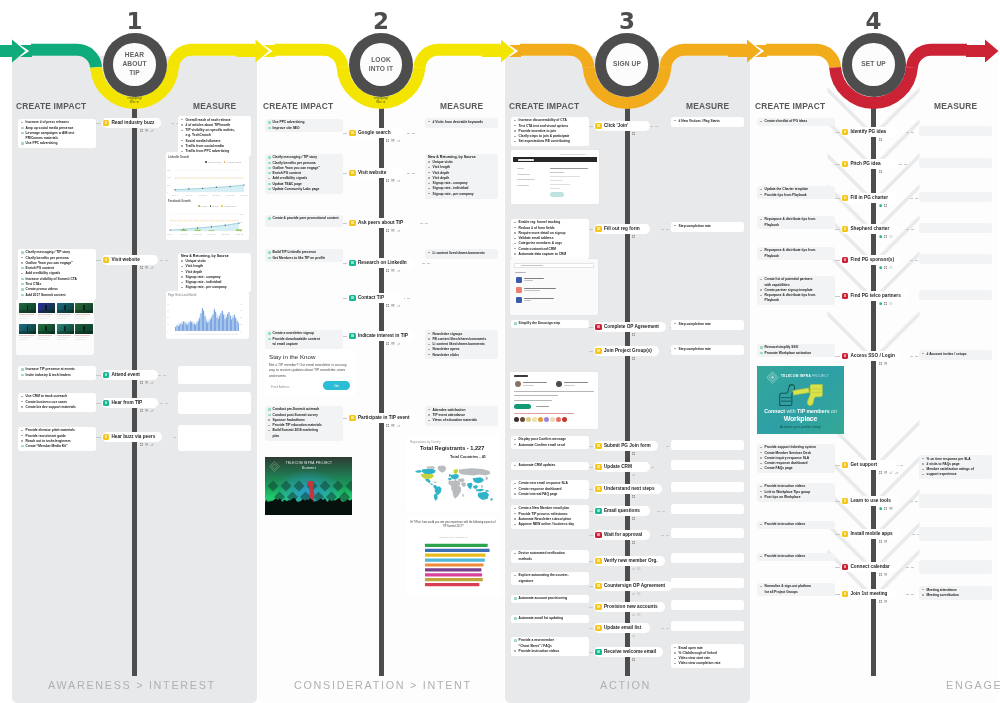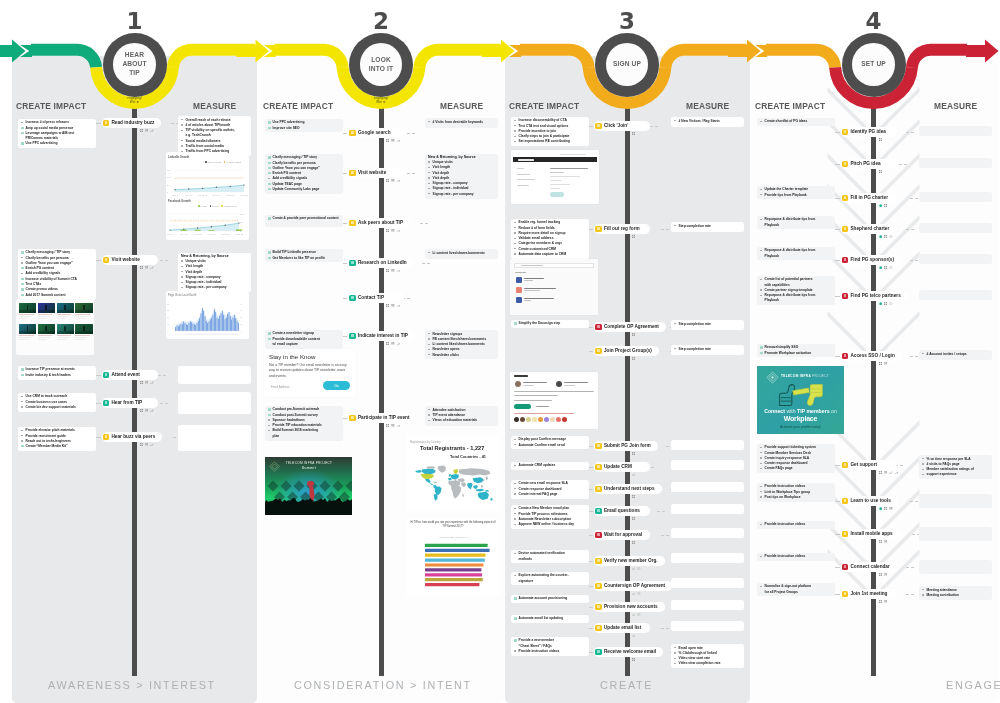--- a/index.html
+++ b/index.html
@@ -131,21 +131,21 @@
 <div class="colhead" style="left:509px;top:101px;">CREATE IMPACT</div>
 <div class="colhead" style="left:686px;top:101px;">MEASURE</div>
 <div class="colhead" style="left:755px;top:101px;">CREATE IMPACT</div>
 <div class="colhead" style="left:934px;top:101px;">MEASURE</div>
 <div class="spine" style="left:132.0px;top:106px;height:570px;"></div>
 <div class="spine" style="left:378.5px;top:106px;height:570px;"></div>
 <div class="spine" style="left:624.5px;top:106px;height:570px;"></div>
 <div class="spine" style="left:871.0px;top:106px;height:570px;"></div>
 <div class="bottomlabel" style="left:48px;top:679px;">AWARENESS &gt; INTEREST</div>
 <div class="bottomlabel" style="left:294px;top:679px;">CONSIDERATION &gt; INTENT</div>
-<div class="bottomlabel" style="left:600px;top:679px;">CREATE</div>
+<div class="bottomlabel" style="left:600px;top:679px;">ACTION</div>
 <div class="bottomlabel" style="left:946px;top:679px;">ENGAGEMENT</div>
 <svg id="connectors" style="position:absolute;left:0;top:0;width:1000px;height:703px;z-index:1;">
 <path d="M873.5 133.0 L827.5 87.0 L827.5 92.1 L873.5 138.1 L919.5 92.1 L919.5 87.0 Z" fill="#e9eaeb"></path>
 <path d="M873.5 165.0 L827.5 119.0 L827.5 124.1 L873.5 170.1 L919.5 124.1 L919.5 119.0 Z" fill="#e9eaeb"></path>
 <path d="M873.5 199.0 L827.5 153.0 L827.5 158.1 L873.5 204.1 L919.5 158.1 L919.5 153.0 Z" fill="#e9eaeb"></path>
 <path d="M873.5 230.0 L827.5 184.0 L827.5 189.1 L873.5 235.1 L919.5 189.1 L919.5 184.0 Z" fill="#e9eaeb"></path>
 <path d="M873.5 261.0 L827.5 215.0 L827.5 220.1 L873.5 266.1 L919.5 220.1 L919.5 215.0 Z" fill="#e9eaeb"></path>
 <path d="M873.5 297.0 L827.5 251.0 L827.5 256.1 L873.5 302.1 L919.5 256.1 L919.5 251.0 Z" fill="#e9eaeb"></path>
 <path d="M873.5 357.0 L827.5 311.0 L827.5 316.1 L873.5 362.1 L919.5 316.1 L919.5 311.0 Z" fill="#e9eaeb"></path>
 <path d="M873.5 466.0 L827.5 420.0 L827.5 425.1 L873.5 471.1 L919.5 425.1 L919.5 420.0 Z" fill="#e9eaeb"></path>

